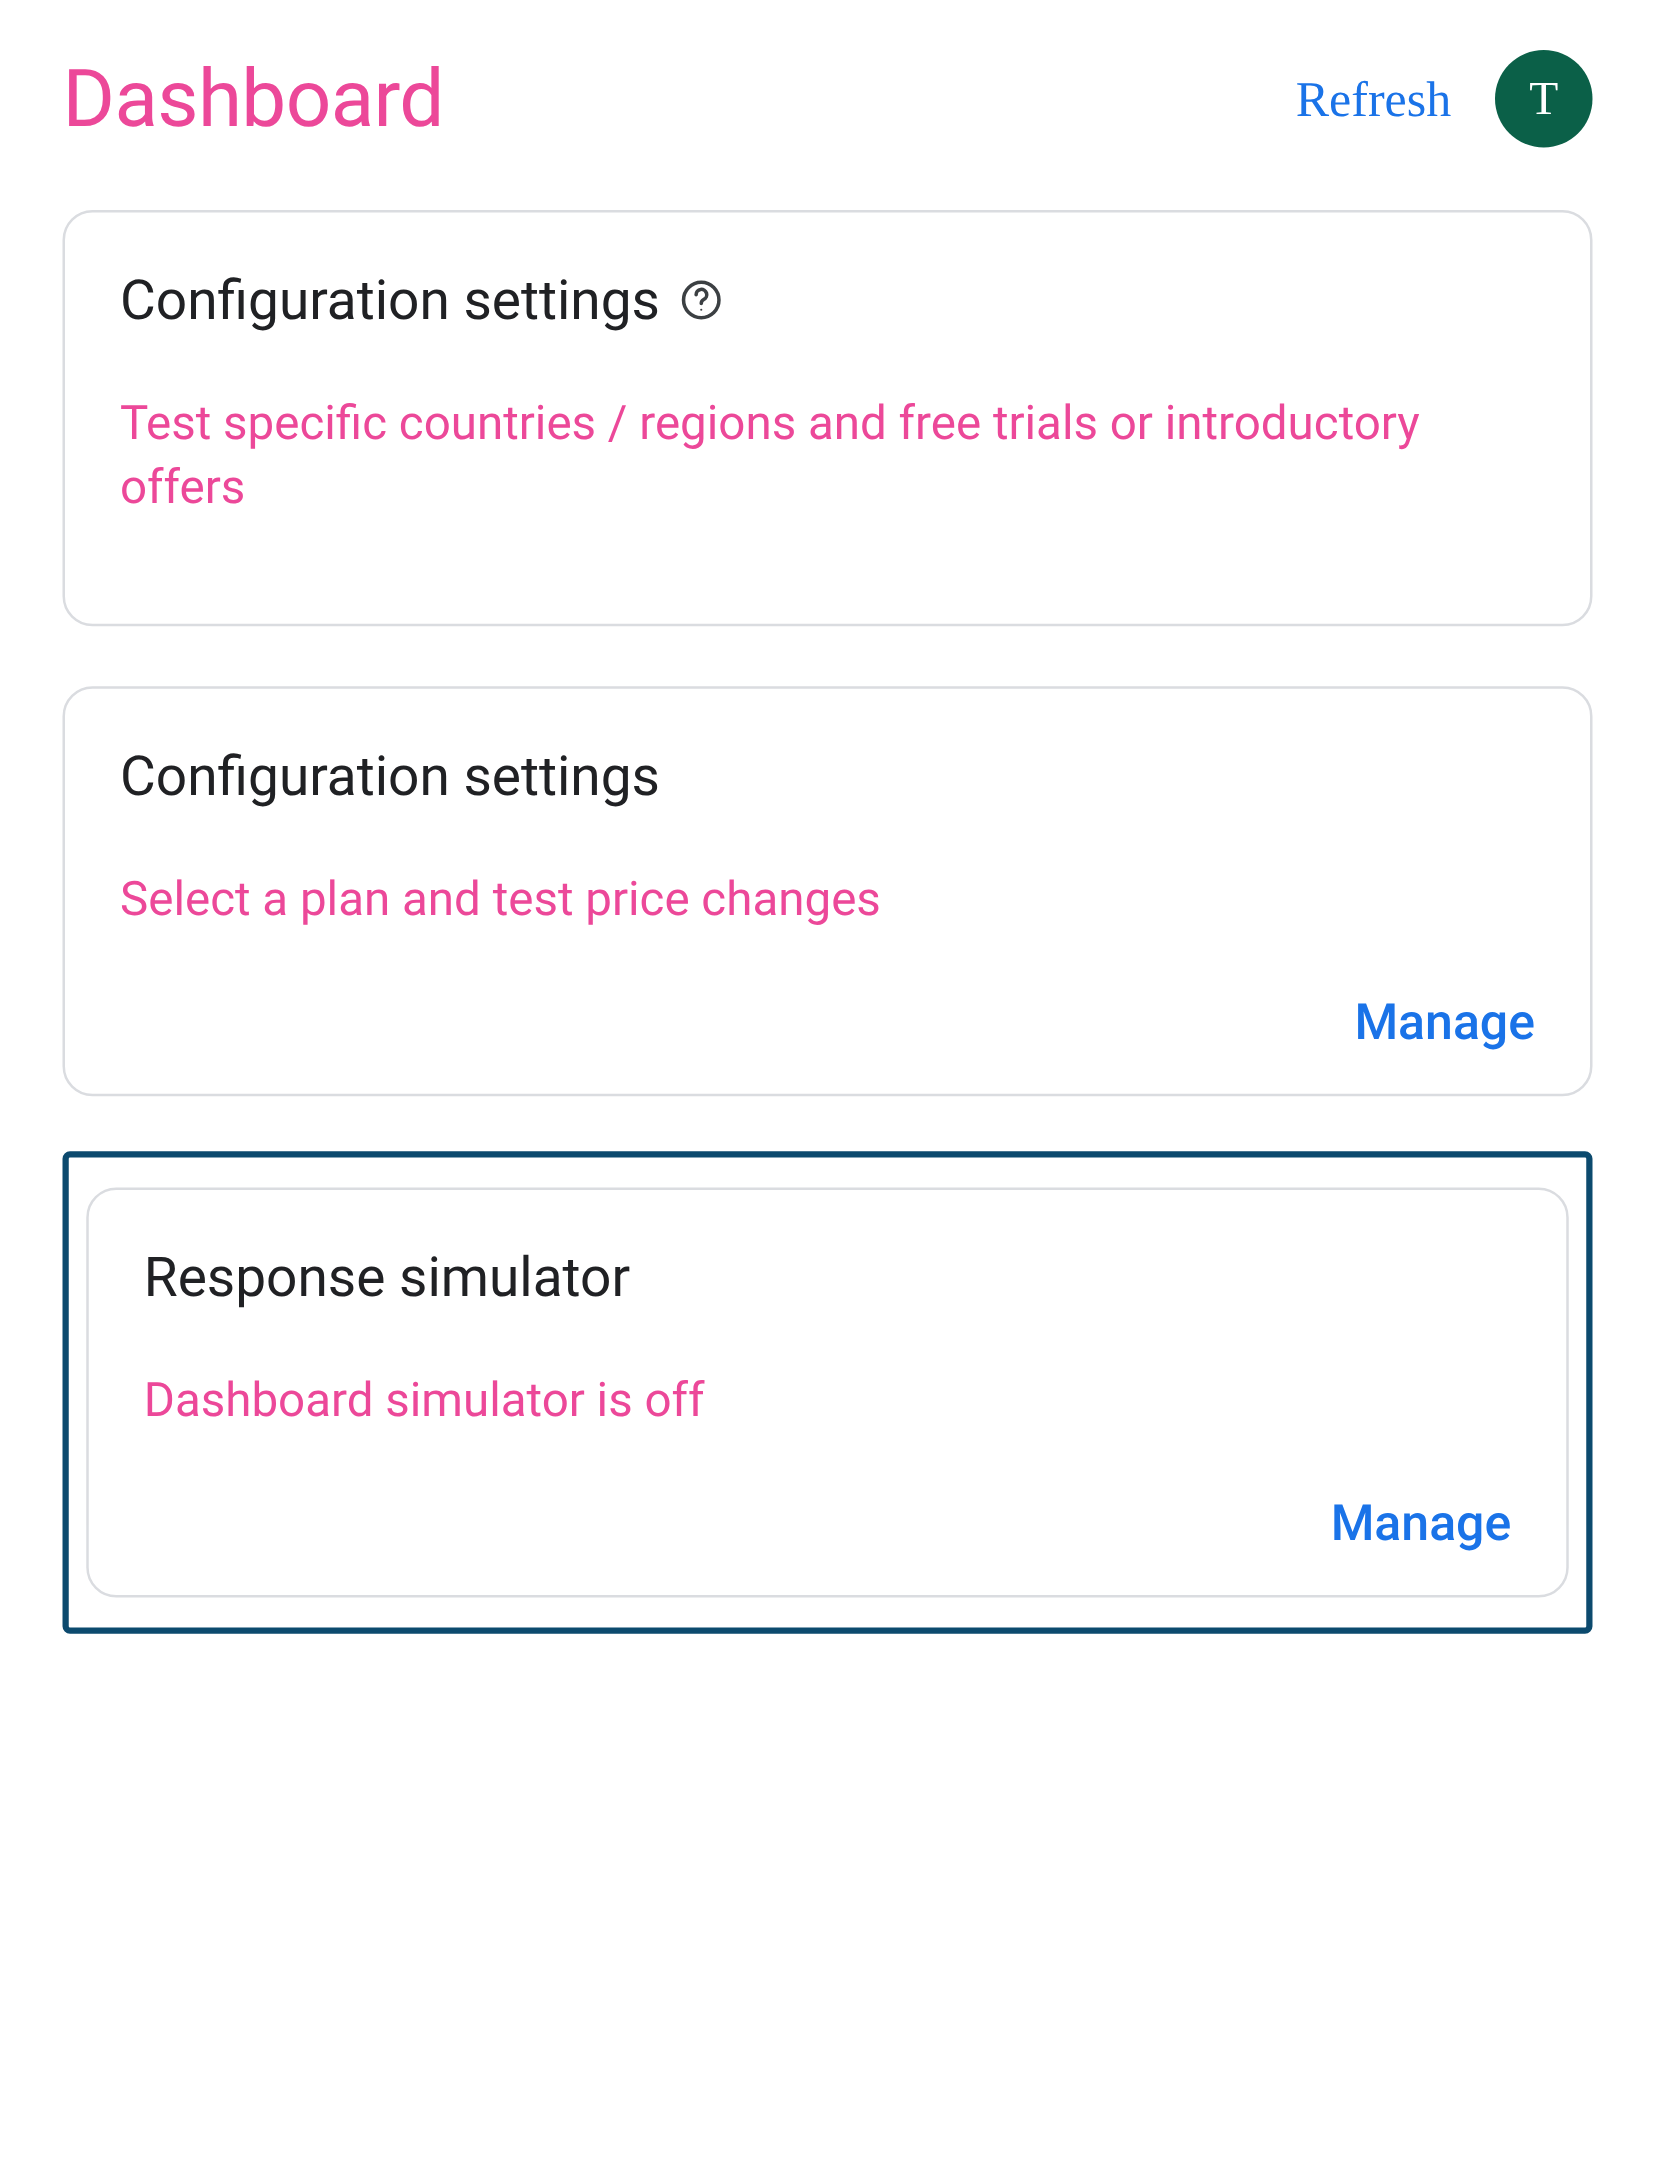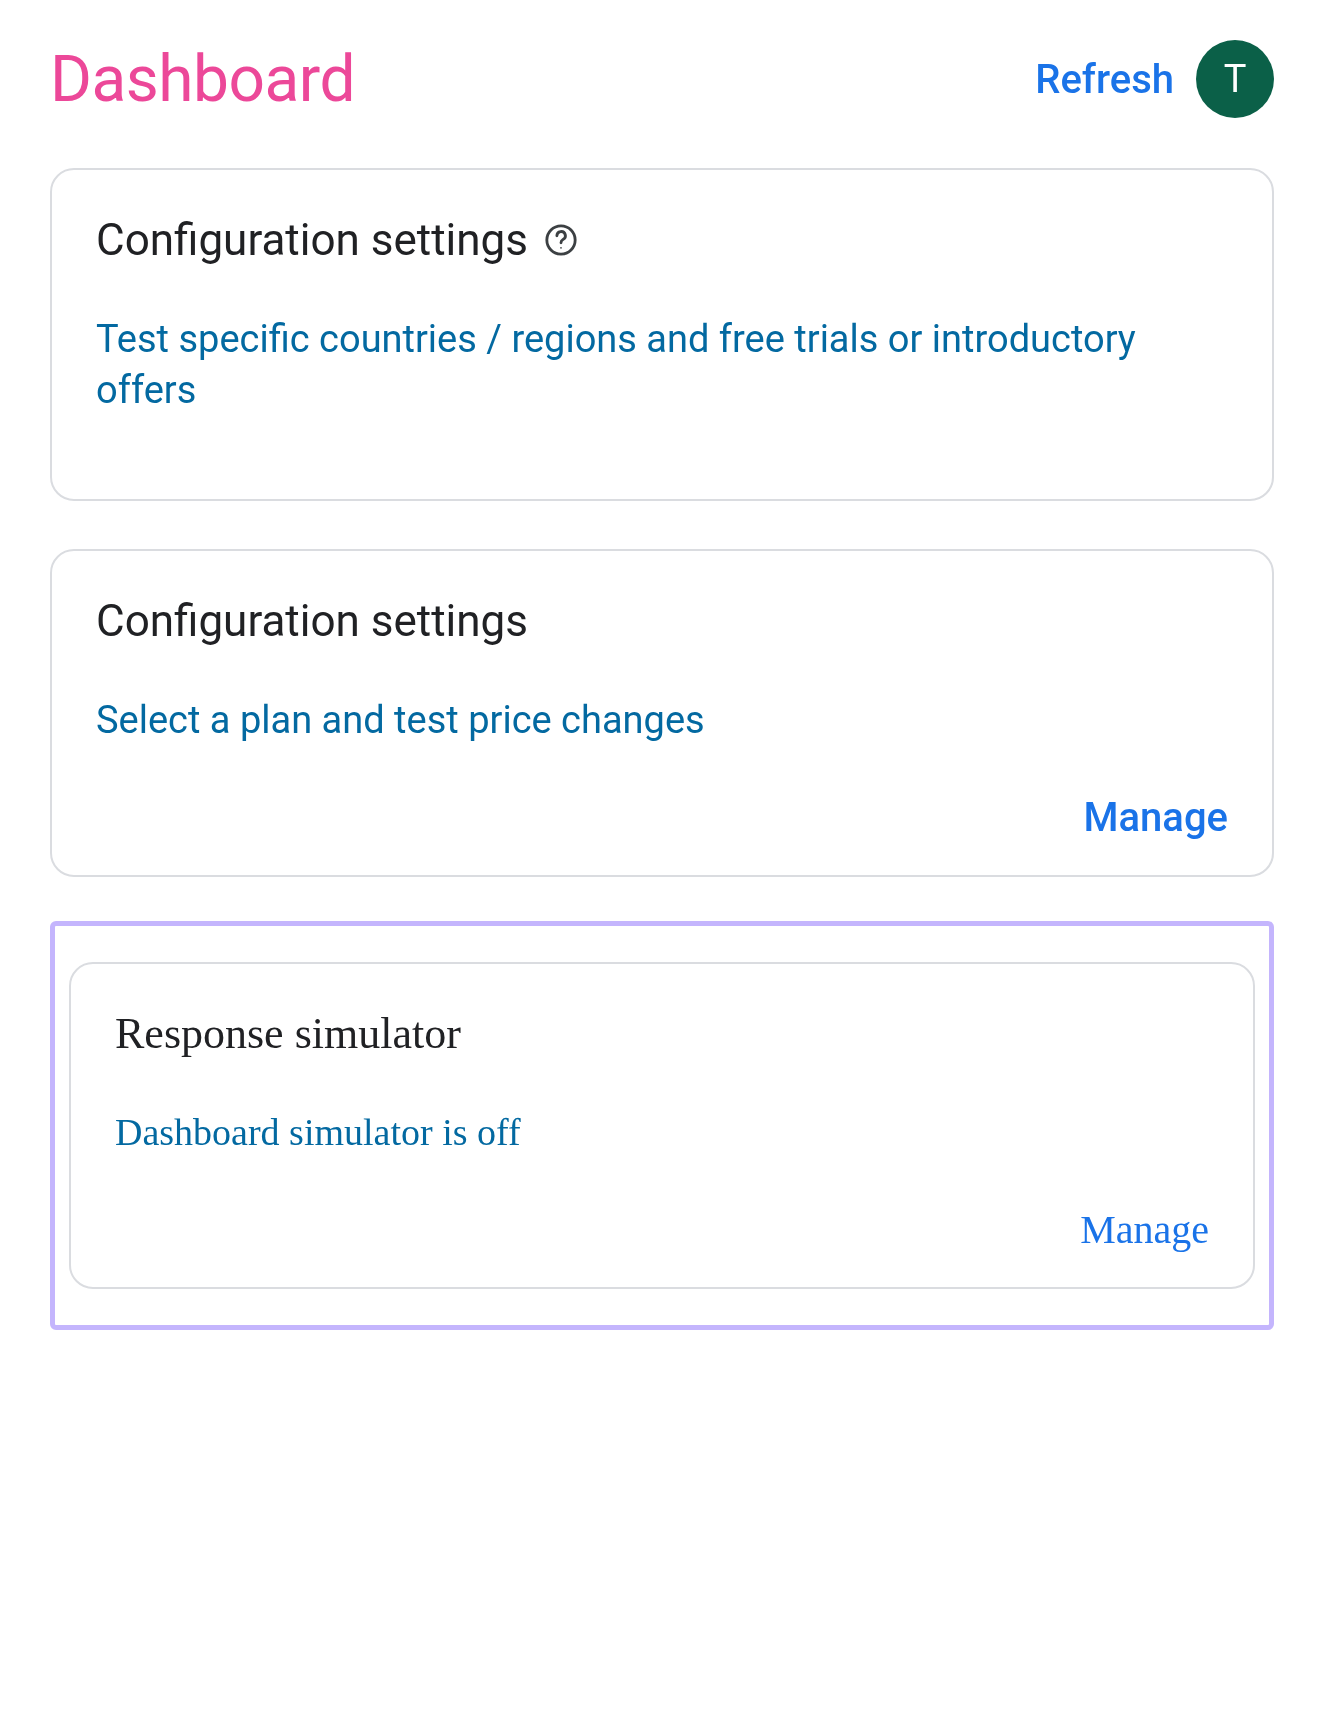--- a/index.html
+++ b/index.html
@@ -22,21 +22,22 @@
     }
     .page-title {
       font-size: 64px;
       font-weight: 400;
       color: #ec4899;
       letter-spacing: -0.5px;
     }
     .header-right {
       display: flex;
       align-items: center;
-      gap: 22px;
+      gap: 35px;
+      font-family: Liberation Serif, serif;
     }
     .refresh-link {
       font-size: 40px;
       font-weight: 500;
       color: #1a73e8;
       cursor: pointer;
     }
     .avatar {
       width: 78px;
       height: 78px;
@@ -72,44 +73,43 @@
       color: #202124;
     }
     .help-icon {
       display: inline-flex;
       align-items: center;
       justify-content: center;
     }
     .card-description {
       font-size: 38px;
       font-weight: 400;
-      color: #0369a1;
+      color: #ec4899;
       line-height: 1.35;
       margin-bottom: 48px;
     }
     .card-description p {
       margin: 0;
       line-height: 1.35;
     }
     .card-action-row {
       display: flex;
       justify-content: flex-end;
     }
     .card-action {
       font-size: 40px;
       font-weight: 500;
       color: #1a73e8;
       cursor: pointer;
     }
     .highlight-box {
-      border: 5px solid #c4b5fd;
+      border: 5px solid #0c4a6e;
       border-radius: 6px;
-      padding: 36px 14px;
+      padding: 24px 14px;
       margin-top: -4px;
-      font-family: Liberation Serif, serif;
     }
     .highlight-box .card {
       margin-bottom: 0;
     }
   </style>
 </head>
 <body>
 
 <div class="header">
   <h1 class="page-title">Dashboard</h1>

